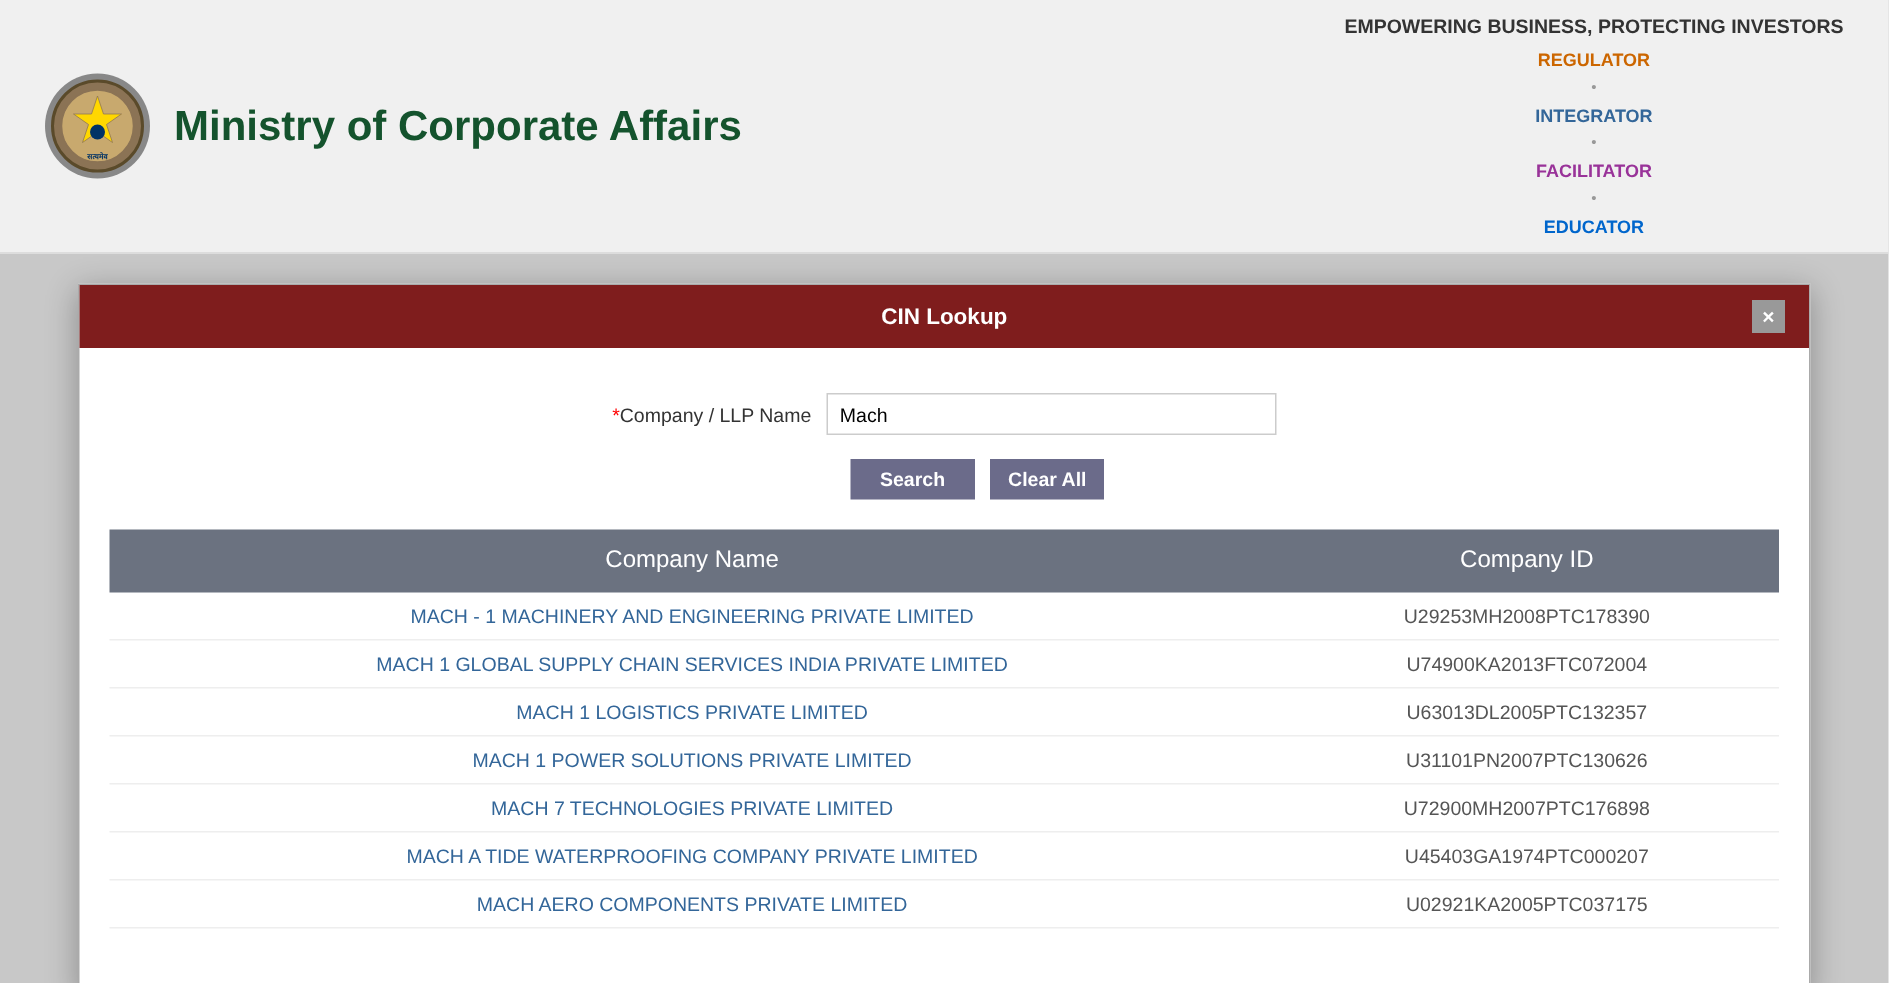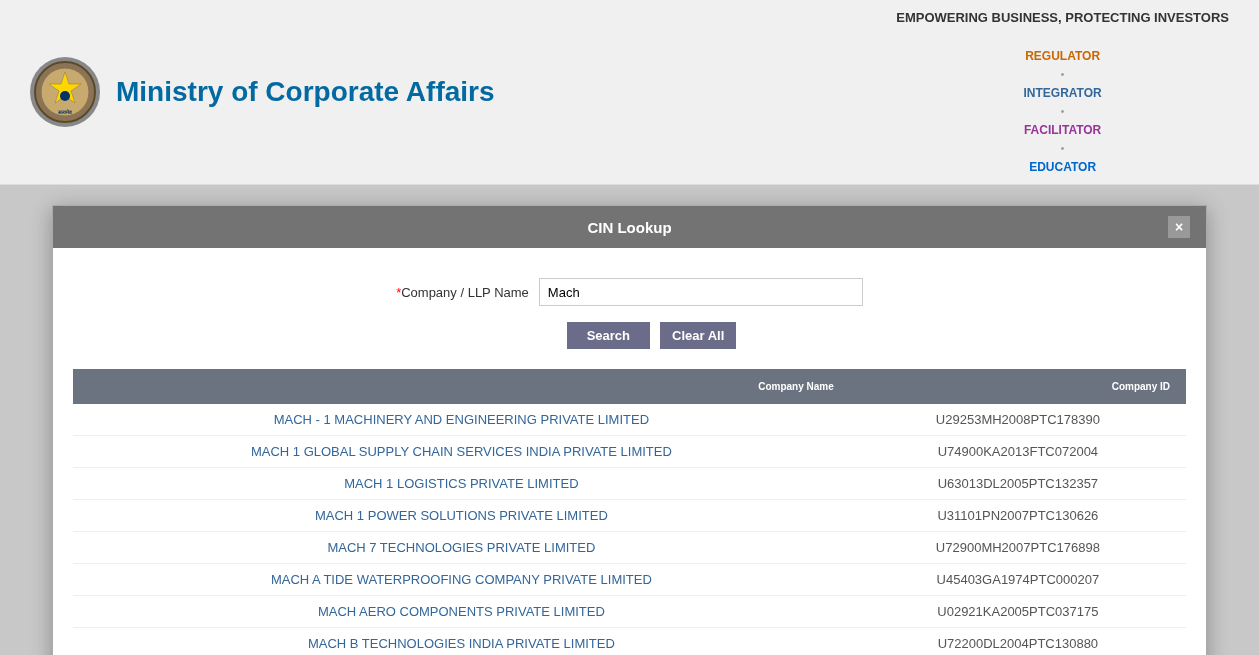--- a/index.html
+++ b/index.html
@@ -40,36 +40,36 @@
       width: 64px;
       height: 64px;
     }
     .header-title {
       display: flex;
       flex-direction: column;
     }
     .header-title h1 {
       font-size: 28px;
       font-weight: bold;
-      color: #0369a1;
+      color: #14532d;
       line-height: 1.2;
     }
     .header-title p {
       font-size: 15px;
       color: #444;
       margin-top: 4px;
     }
     .header-right {
       text-align: right;
     }
     .header-right .tagline {
       font-size: 13px;
       font-weight: bold;
       color: #333;
-      margin-bottom: 24px;
+      margin-bottom: 8px;
     }
     .header-right .nav-links {
       display: flex;
       align-items: center;
       gap: 6px;
       justify-content: flex-end;
       flex-direction: column;
     }
     .nav-link {
       font-size: 12px;
@@ -92,21 +92,21 @@
 
     
     .dialog {
       background: white;
       border: 1px solid #aaa;
       box-shadow: 0 4px 20px rgba(0,0,0,0.3);
       width: 1155px;
       margin: 0 auto;
     }
     .dialog-header {
-      background: #737373;
+      background: #7f1d1d;
       color: white;
       padding: 10px 16px;
       display: flex;
       align-items: center;
       justify-content: space-between;
     }
     .dialog-title {
       font-size: 15px;
       font-weight: bold;
       flex: 1;
@@ -140,21 +140,21 @@
       margin-bottom: 16px;
     }
     .form-label {
       font-size: 13px;
       color: #333;
     }
     .required-star {
       color: red;
     }
     .form-input {
-      width: 324px;
+      width: 300px;
       padding: 4px 8px;
       border: 1px solid #ccc;
       font-size: 13px;
       height: 28px;
     }
 
     
     .btn-row {
       display: flex;
       align-items: center;
@@ -187,23 +187,23 @@
       width: 100%;
       border-collapse: collapse;
       font-size: 13px;
     }
     .result-table thead tr {
       background: #6b7280;
       color: white;
     }
     .result-table thead th {
       padding: 12px 16px;
-      text-align: right;
-      font-weight: bold;
-      font-size: 10px;
+      text-align: center;
+      font-weight: normal;
+      font-size: 16px;
     }
     .result-table tbody tr {
       border-bottom: 1px solid #eee;
     }
     .result-table tbody td {
       padding: 8px 16px;
       text-align: center;
     }
     .result-table tbody td.company-name a,
     .result-table tbody td.company-name {
@@ -309,24 +309,20 @@
               <td class="company-id">U72900MH2007PTC176898</td>
             </tr>
             <tr>
               <td class="company-name"><a href="#">MACH A TIDE WATERPROOFING COMPANY PRIVATE LIMITED</a></td>
               <td class="company-id">U45403GA1974PTC000207</td>
             </tr>
             <tr>
               <td class="company-name"><a href="#">MACH AERO COMPONENTS PRIVATE LIMITED</a></td>
               <td class="company-id">U02921KA2005PTC037175</td>
             </tr>
-            <tr>
-              <td class="company-name"><a href="#">MACH B TECHNOLOGIES INDIA PRIVATE LIMITED</a></td>
-              <td class="company-id">U72200DL2004PTC130880</td>
-            </tr>
           </tbody>
       </table>
 
       <div class="table-footer">
         
         
       </div>
     </div>
   </div>
 </div>

